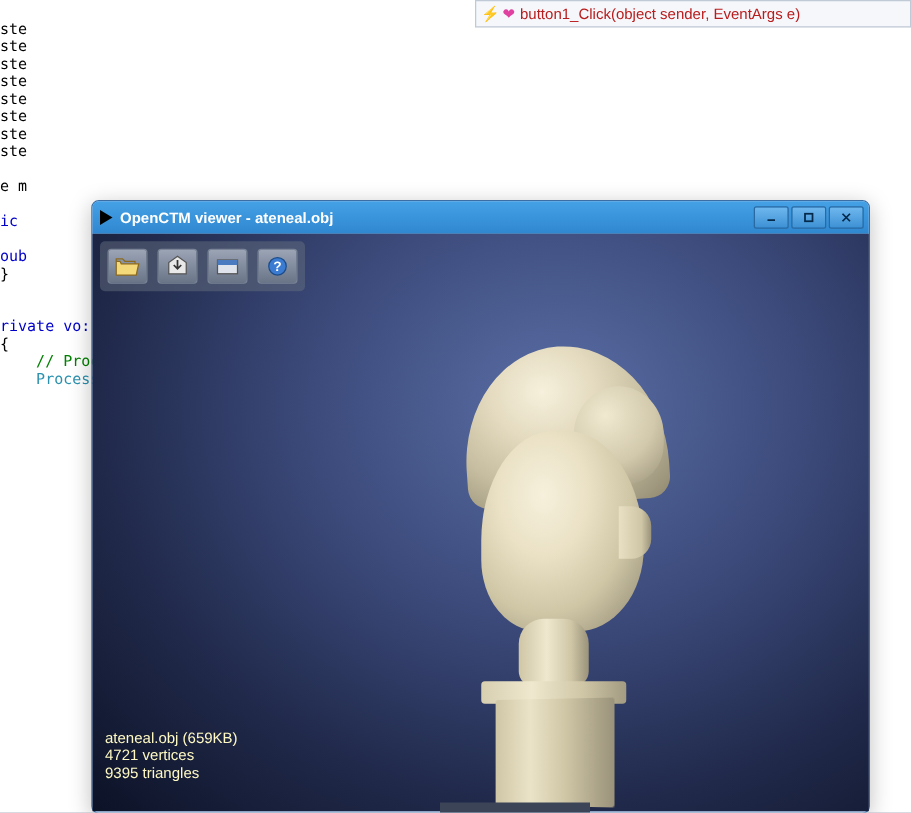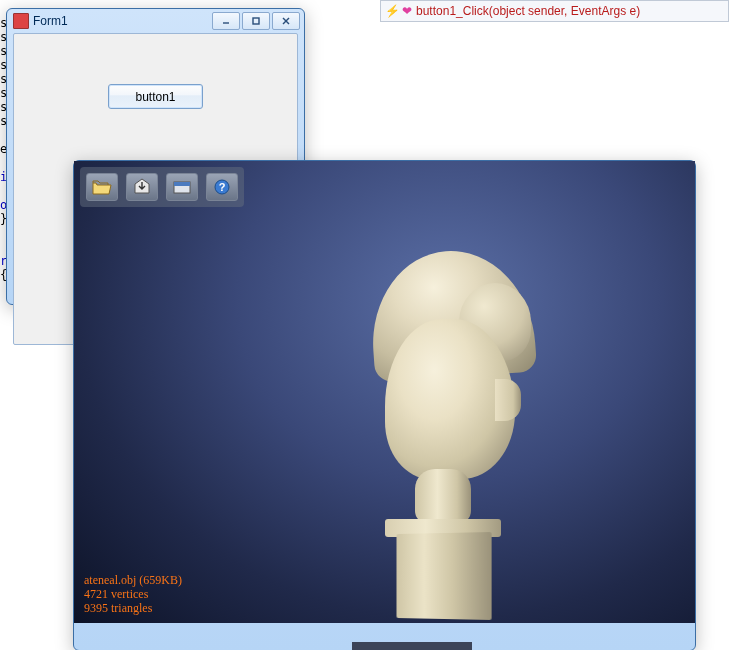--- a/index.html
+++ b/index.html
@@ -41,21 +41,21 @@
 .ctm .tbtn{background:linear-gradient(#6fb7ee,#3d91d4);border-color:#2a6aa3}
 .ctm .tbtn .glyph{stroke:#04294a}
 .ctm .client{margin:0;border:none;border-radius:0;background:#2e3a5e;height:462px;position:relative;overflow:hidden}
 
 .toolbar{position:absolute;left:6px;top:6px;display:flex;gap:8px;background:rgba(100,110,125,.5);padding:6px;border-radius:4px}
 .tico{width:30px;height:26px;border:1px solid #7a8496;border-radius:3px;background:linear-gradient(#9aa4b5,#6a7588);display:flex;align-items:center;justify-content:center;cursor:pointer}
 .tico svg{width:20px;height:18px}
 
 .viewport{position:absolute;left:0;top:0;right:0;bottom:0;background:radial-gradient(ellipse at 60% 30%,#5a6ea5 0%,#3a4878 40%,#20294a 70%,#0c1226 100%)}
 
-.model-stats{position:absolute;left:10px;bottom:8px;font-family:Liberation Serif, serif;font-size:12px;line-height:14px;color:#f97316;white-space:pre}
+.model-stats{position:absolute;left:10px;bottom:24px;font-family:Liberation Sans, sans-serif;font-size:12px;line-height:14px;color:#fef9c3;white-space:pre}
 
 
 .bust{position:absolute;left:245px;top:58px;width:260px;height:400px}
 .bust .pedestal{position:absolute;bottom:0;left:76px;width:96px;height:86px;background:linear-gradient(90deg,#cfc6a6 0%,#ebe3c7 30%,#cfc6a6 60%,#9a927a 100%);transform:perspective(300px) rotateY(-8deg);border-radius:2px}
 .bust .ped-top{position:absolute;bottom:82px;left:66px;width:116px;height:18px;background:linear-gradient(90deg,#d8cfb1,#efe8ce 35%,#cfc6a6 70%,#a39b82);border-radius:3px}
 .bust .neck{position:absolute;bottom:96px;left:96px;width:56px;height:54px;background:linear-gradient(90deg,#cfc6a6,#efe8ce 40%,#cfc6a6 75%,#9a927a);border-radius:20px 20px 12px 12px}
 .bust .head{position:absolute;bottom:140px;left:66px;width:130px;height:160px;background:radial-gradient(ellipse at 38% 32%,#f6f0dc 0%,#eae1c5 32%,#cfc6a6 62%,#9a927a 92%);border-radius:60px 64px 56px 48px / 92px 98px 70px 60px}
 .bust .nose{position:absolute;bottom:198px;left:176px;width:26px;height:42px;background:linear-gradient(90deg,#e9e0c4,#cfc6a6 70%,#9a927a);border-radius:0 16px 16px 0}
 .bust .helmet{position:absolute;bottom:242px;left:52px;width:162px;height:126px;background:radial-gradient(ellipse at 40% 28%,#f6f0dc 0%,#e4dbc0 30%,#c6bda0 62%,#8e876f 100%);border-radius:92px 96px 20px 20px / 110px 114px 20px 20px;transform:rotate(-4deg)}
 .bust .crest{position:absolute;bottom:258px;left:140px;width:72px;height:78px;background:radial-gradient(circle at 35% 30%,#f0e9d0,#d2c9ac 55%,#9a927a);border-radius:50% 50% 40% 40%}
@@ -92,49 +92,44 @@
 <span class="cm">    // Proce</span>
 <span class="ty">    Process</span></div>
   </div>
 
   <div class="ide-bar">
     <span class="lightning">⚡</span>
     <span class="heart">❤</span>
     <span class="sig">button1_Click(object sender, EventArgs e)</span>
   </div>
 
-  <div class="win7 form1">
+
+  <div class="win7 ctm">
     <div class="titlebar">
-      <span class="title-ico"></span>
-      <span class="title-txt">Form1</span>
+      <span class="play-ico"></span>
+      <span class="title-txt">OpenCTM viewer - ateneal.obj</span>
       <div class="tbtns">
         <div class="tbtn">
             <svg viewBox="0 0 10 10">
               <line class="glyph" x1="2" y1="7" x2="8" y2="7"></line>
             </svg>
           </div>
         <div class="tbtn">
             <svg viewBox="0 0 10 10">
               <rect class="glyph" x="2" y="2" width="6" height="6"></rect>
             </svg>
           </div>
         <div class="tbtn">
             <svg viewBox="0 0 10 10">
               <line class="glyph" x1="2" y1="2" x2="8" y2="8"></line>
               <line class="glyph" x1="8" y1="2" x2="2" y2="8"></line>
             </svg>
           </div>
       </div>
     </div>
-    <div class="client">
-      <button class="wbtn">button1</button>
-    </div>
-  </div>
-
-  <div class="win7 ctm">
     <div class="client">
       <div class="viewport">
         <div class="bust">
           <div class="helmet"></div>
           <div class="crest"></div>
           <div class="head"></div>
           <div class="nose"></div>
           <div class="neck"></div>
           <div class="ped-top"></div>
           <div class="pedestal"></div>

